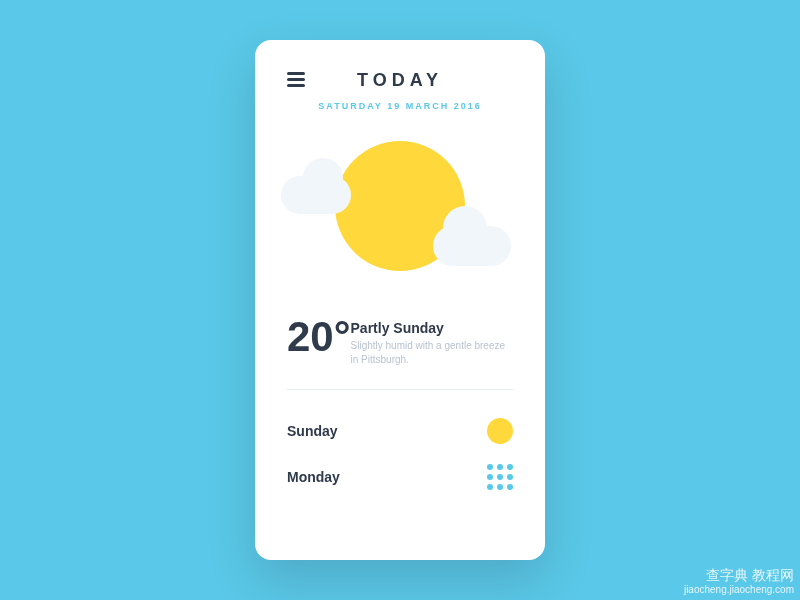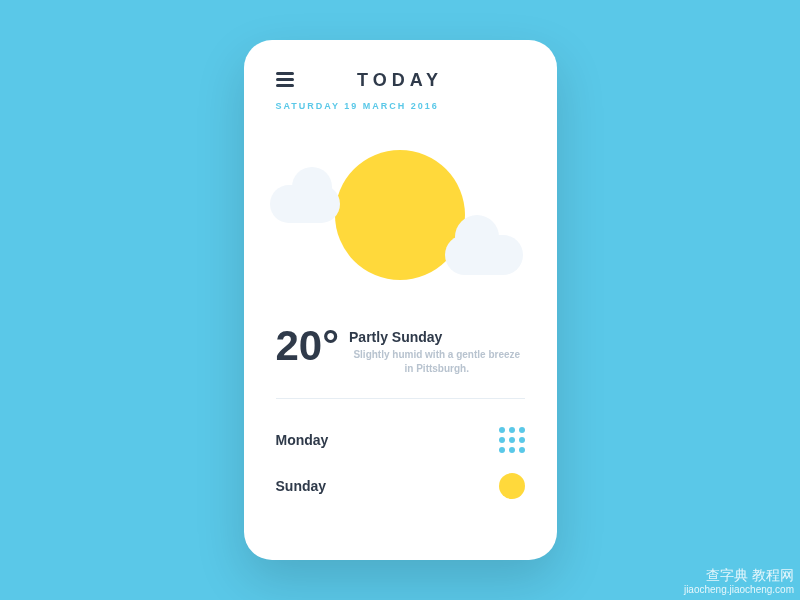--- a/index.html
+++ b/index.html
@@ -12,24 +12,24 @@
     height: 600px;
     background: #5ac8e8;
     font-family: "Helvetica Neue", Arial, sans-serif;
     display: flex;
     align-items: center;
     justify-content: center;
     position: relative;
     overflow: hidden;
   }
   .card {
-    width: 313px;
+    width: 290px;
     height: 520px;
     background: #ffffff;
-    border-radius: 28px;
+    border-radius: 16px;
     box-shadow: 0 20px 50px rgba(0,0,0,0.15);
     padding: 30px 32px 20px 32px;
     position: relative;
   }
   .header {
     display: flex;
     align-items: center;
     position: relative;
     justify-content: center;
     margin-bottom: 10px;
@@ -50,26 +50,26 @@
     margin-bottom: 3px;
   }
   .menu-icon span:last-child { margin-bottom: 0; }
   .title {
     font-size: 18px;
     font-weight: 800;
     letter-spacing: 5px;
     color: #2f3a4a;
   }
   .date {
-    text-align: left;
+    text-align: center;
     font-size: 9px;
     font-weight: 700;
     letter-spacing: 2px;
     color: #5ac8e8;
-    margin-bottom: 24px;
+    margin-bottom: 15px;
   }
   .illustration {
     position: relative;
     width: 100%;
     height: 170px;
     margin-bottom: 20px;
   }
   .sun {
     position: absolute;
     width: 130px;
@@ -113,44 +113,43 @@
     width: 44px;
     height: 44px;
     background: #f1f6fb;
     border-radius: 50%;
     top: -20px;
     left: 10px;
   }
   .current {
     display: flex;
     align-items: flex-start;
-    gap: 10px;
+    gap: 0;
     margin-bottom: 22px;
   }
   .temp {
     font-size: 42px;
     font-weight: 600;
     color: #2f3a4a;
     line-height: 1;
   }
   .cond-block {
     padding-top: 4px;
   }
   .condition {
     font-size: 14px;
     font-weight: 700;
     color: #2f3a4a;
     margin-bottom: 3px;
   }
   .desc {
     font-size: 10px;
-    font-weight: 700;
+    font-weight: 400;
     color: #b8c3cf;
     line-height: 1.4;
-    text-align: center;
   }
   .divider {
     height: 1px;
     background: #e6edf3;
     margin-bottom: 18px;
   }
   .forecast-row {
     display: flex;
     align-items: center;
     justify-content: space-between;
@@ -220,37 +219,37 @@
     <div class="temp">20°</div>
     <div class="cond-block">
       <div class="condition">Partly Sunday</div>
       <div class="desc">Slightly humid with a gentle breeze in Pittsburgh.</div>
     </div>
   </div>
 
   <div class="divider"></div>
 
   <div class="forecast-row">
+    <div class="forecast-day">Sunday</div>
+    <div class="sunny-dot"></div>
+  </div>
+
+  <div class="forecast-row">
     <div class="forecast-day">Monday</div>
     <div class="rain-grid">
       <span></span>
         <span></span>
         <span></span>
       <span></span>
         <span></span>
         <span></span>
       <span></span>
         <span></span>
         <span></span>
     </div>
-  </div>
-
-  <div class="forecast-row">
-    <div class="forecast-day">Sunday</div>
-    <div class="sunny-dot"></div>
   </div>
 
 </div>
 
 <div class="watermark">
   <div class="cn">查字典 教程网</div>
   <div>jiaocheng.jiaocheng.com</div>
 </div>
 
 </body></html>

